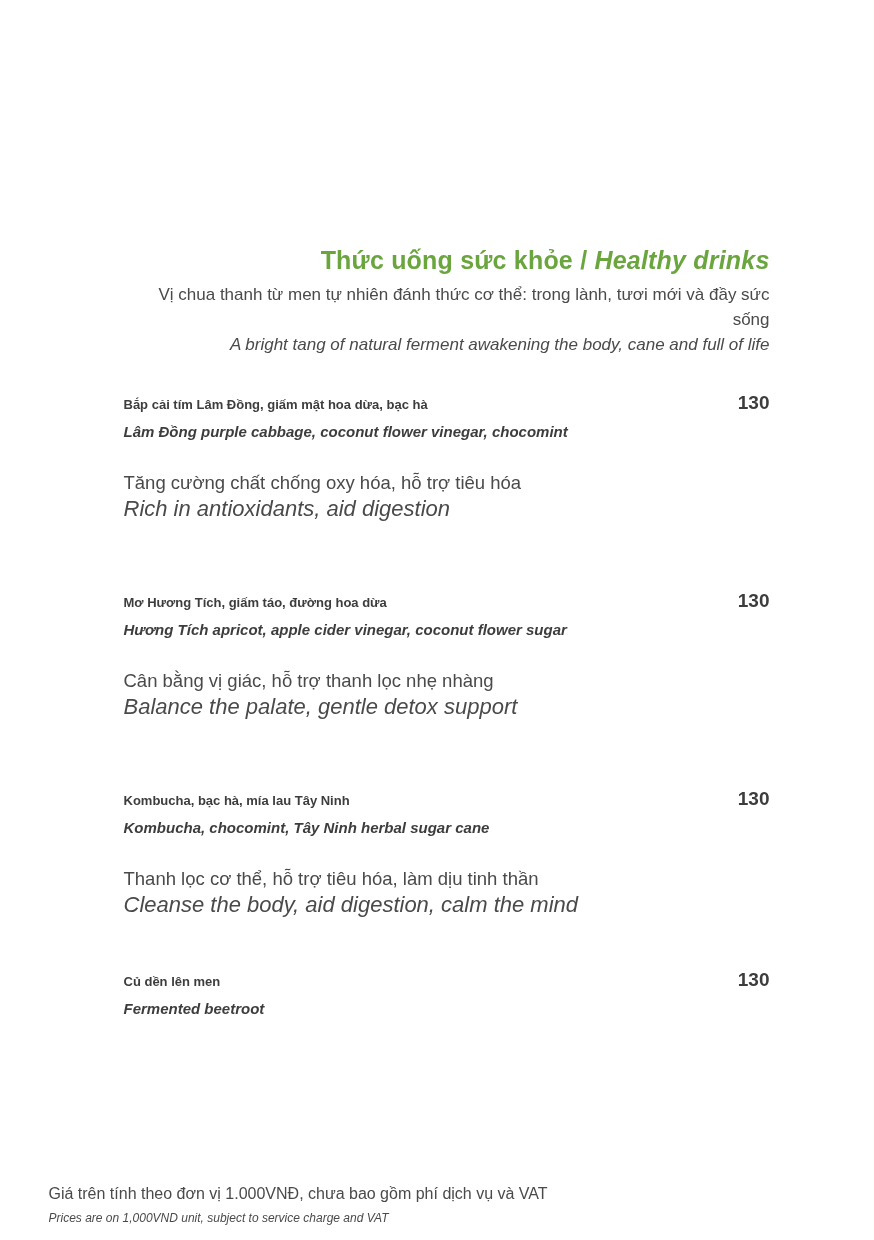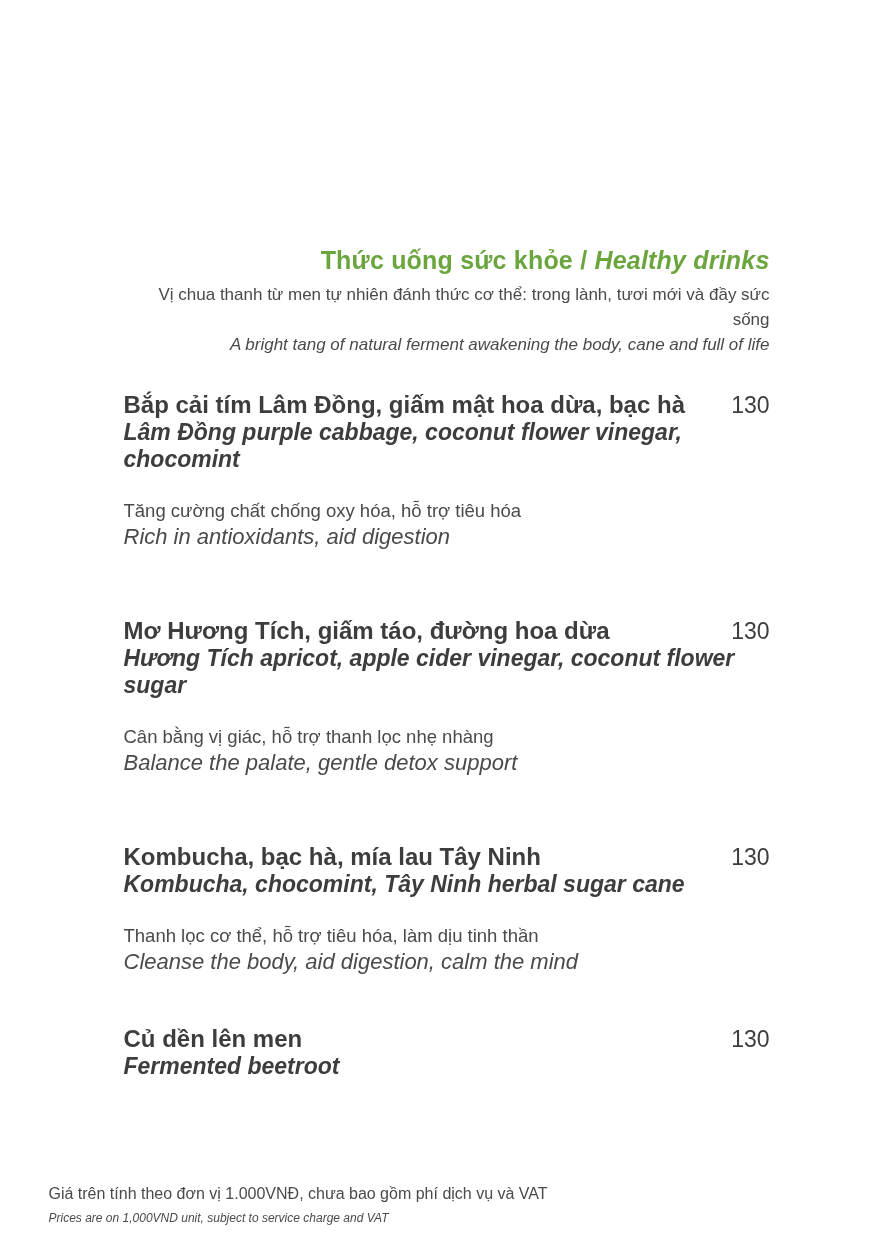--- a/index.html
+++ b/index.html
@@ -49,34 +49,34 @@
     right: 56px;
   }
   .menu-item { margin-bottom: 67px; }
   .menu-item:nth-child(3) { margin-bottom: 50px; }
   .name-row {
     display: flex;
     justify-content: space-between;
     align-items: baseline;
   }
   .name-vi {
-    font-size: 24px;
+    font-size: 13px;
     font-weight: bold;
     line-height: 27px;
     color: var(--ink, #3d3d3d);
   }
   .price {
-    font-size: 23px;
-    font-weight: normal;
+    font-size: 19px;
+    font-weight: bold;
     color: var(--ink, #3d3d3d);
     white-space: nowrap;
     padding-left: 20px;
   }
   .name-en {
-    font-size: 23px;
+    font-size: 15px;
     font-weight: bold;
     font-style: italic;
     line-height: 27px;
     color: var(--ink, #3d3d3d);
   }
   .desc-vi {
     margin-top: 25px;
     font-size: 18.5px;
     line-height: 26px;
     color: var(--ink-soft, #4a4a4a);

